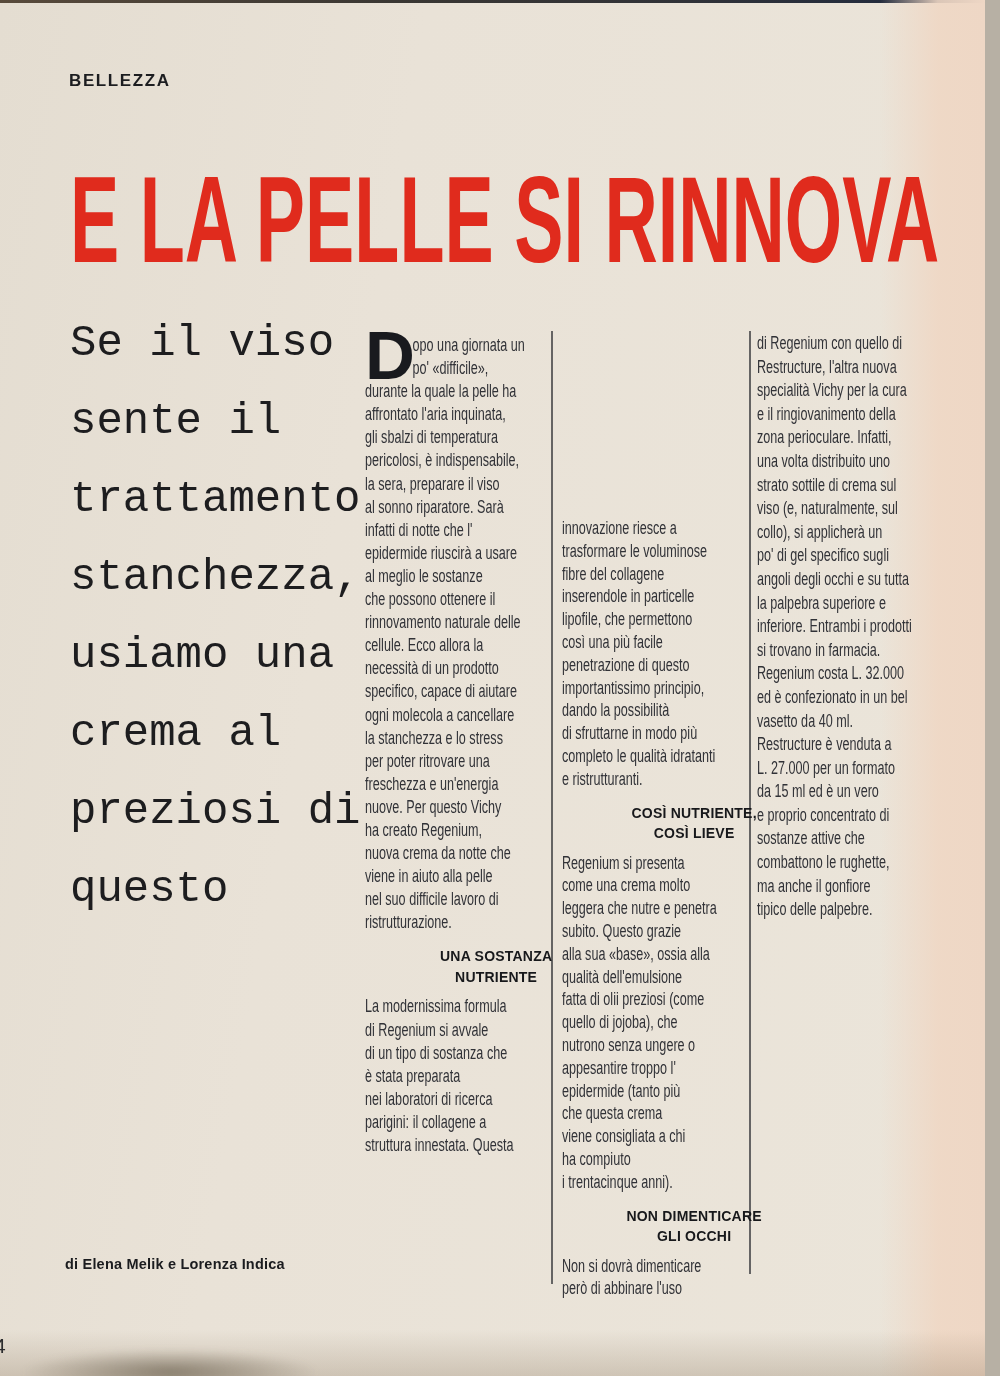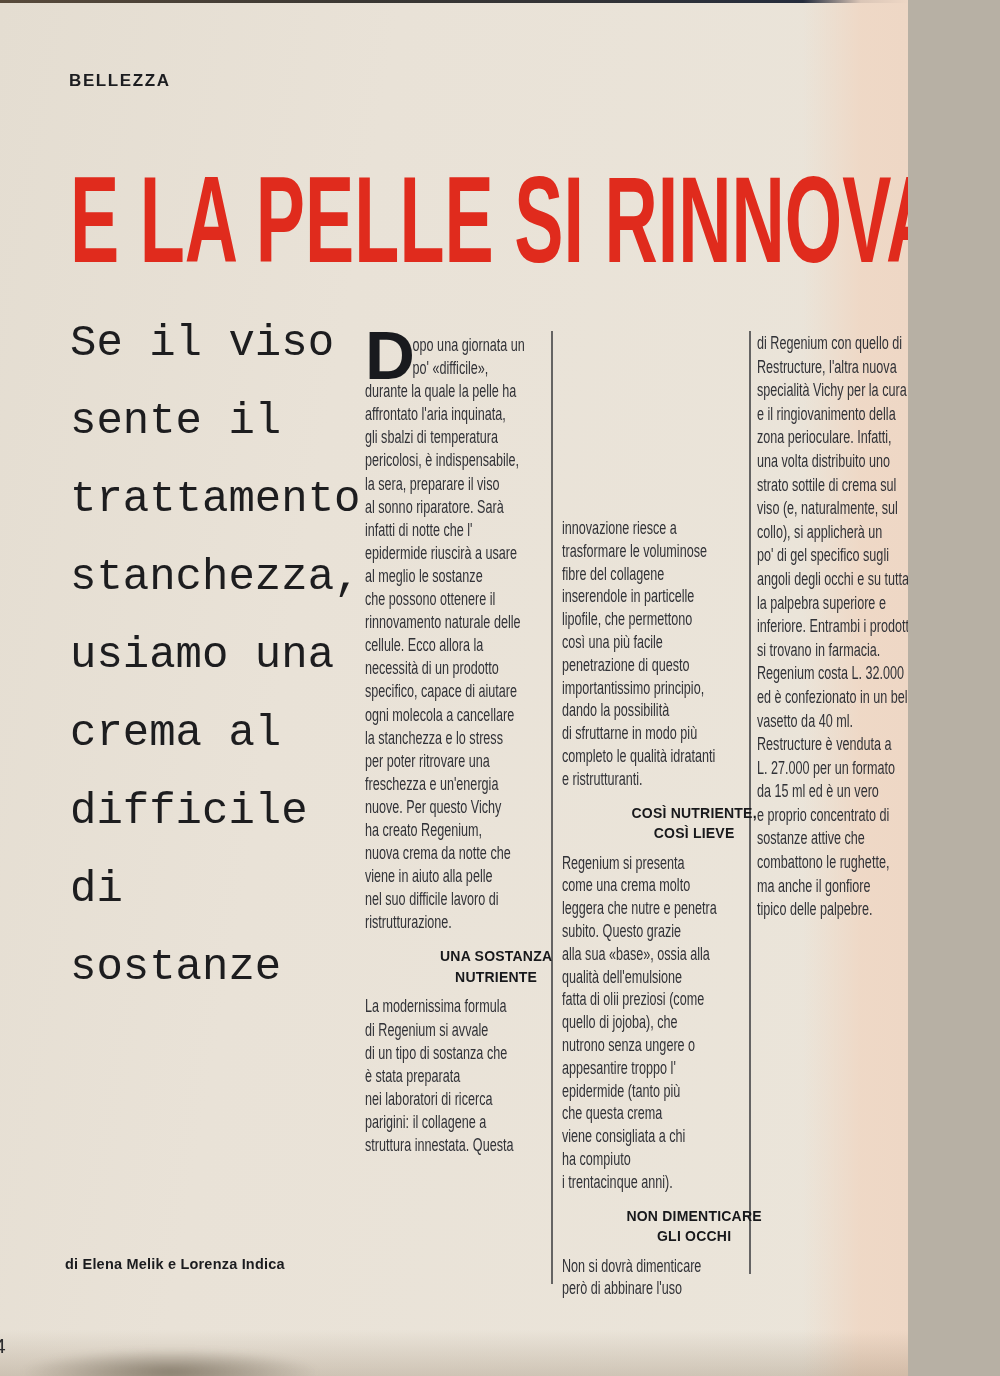--- a/index.html
+++ b/index.html
@@ -1,17 +1,17 @@
 <!DOCTYPE html>
 <html><head>
 <meta charset="utf-8">
 <style>
   html,body { margin:0; padding:0; background:#b7b0a4; }
   .page {
-    position:relative; width:908px; height:1376px; overflow:hidden;
+    position:relative; width:985px; height:1376px; overflow:hidden;
     background:linear-gradient(100deg,#e4ddd1 0%,#e9e2d7 35%,#ebe5da 100%);
     font-family:"Liberation Sans","DejaVu Sans",sans-serif;
   }
   
   .scan-top { position:absolute; top:0; left:0; right:0; height:3px;
     background:linear-gradient(90deg,#584a3b,#3a3733 40%,#303238 70%,#1d2940); }
   .right-strip { position:absolute; top:0; right:0; width:105px; height:100%;
     background:linear-gradient(90deg,rgba(240,216,197,0),rgba(239,215,196,.9) 55%,#eed7c5); }
   .bottom-shade { position:absolute; bottom:0; left:0; width:100%; height:46px;
     background:linear-gradient(rgba(135,115,90,0),rgba(135,115,90,.28)); }
@@ -66,22 +66,22 @@
 
   <h1 class="title">E LA PELLE SI RINNOVA</h1>
 
   <div class="standfirst">
       <div class="sf-line">Se il viso</div>
       <div class="sf-line">sente il</div>
       <div class="sf-line">trattamento</div>
       <div class="sf-line">stanchezza,</div>
       <div class="sf-line">usiamo una</div>
       <div class="sf-line">crema al</div>
-      <div class="sf-line">difficile di</div>
-      <div class="sf-line">sostanze</div>
+      <div class="sf-line">preziosi di</div>
+      <div class="sf-line">questo</div>
     </div>
 
   <div class="rule rule-1"></div>
   <div class="rule rule-2"></div>
 
   <div class="col col1">
     <div class="dropcap">D</div>
     <div class="para para-dropcap">
         <div class="line">opo una giornata un</div>
         <div class="line">po' «difficile»,</div>

